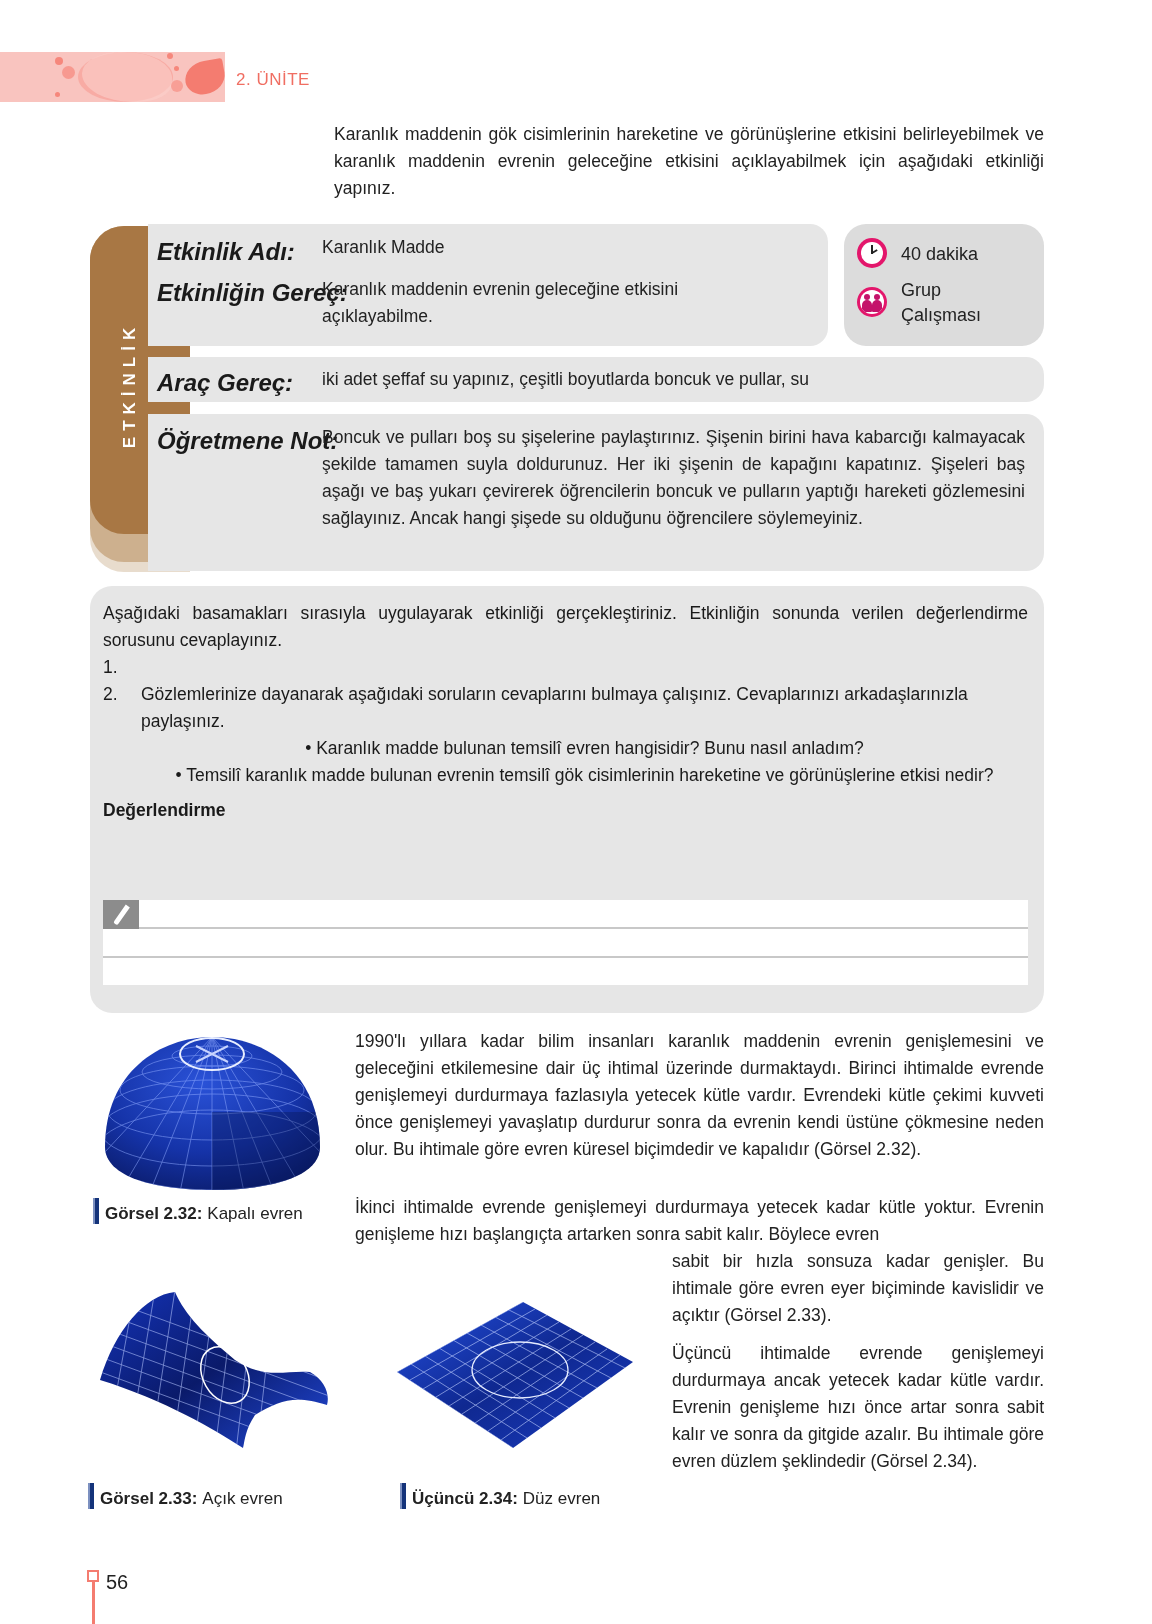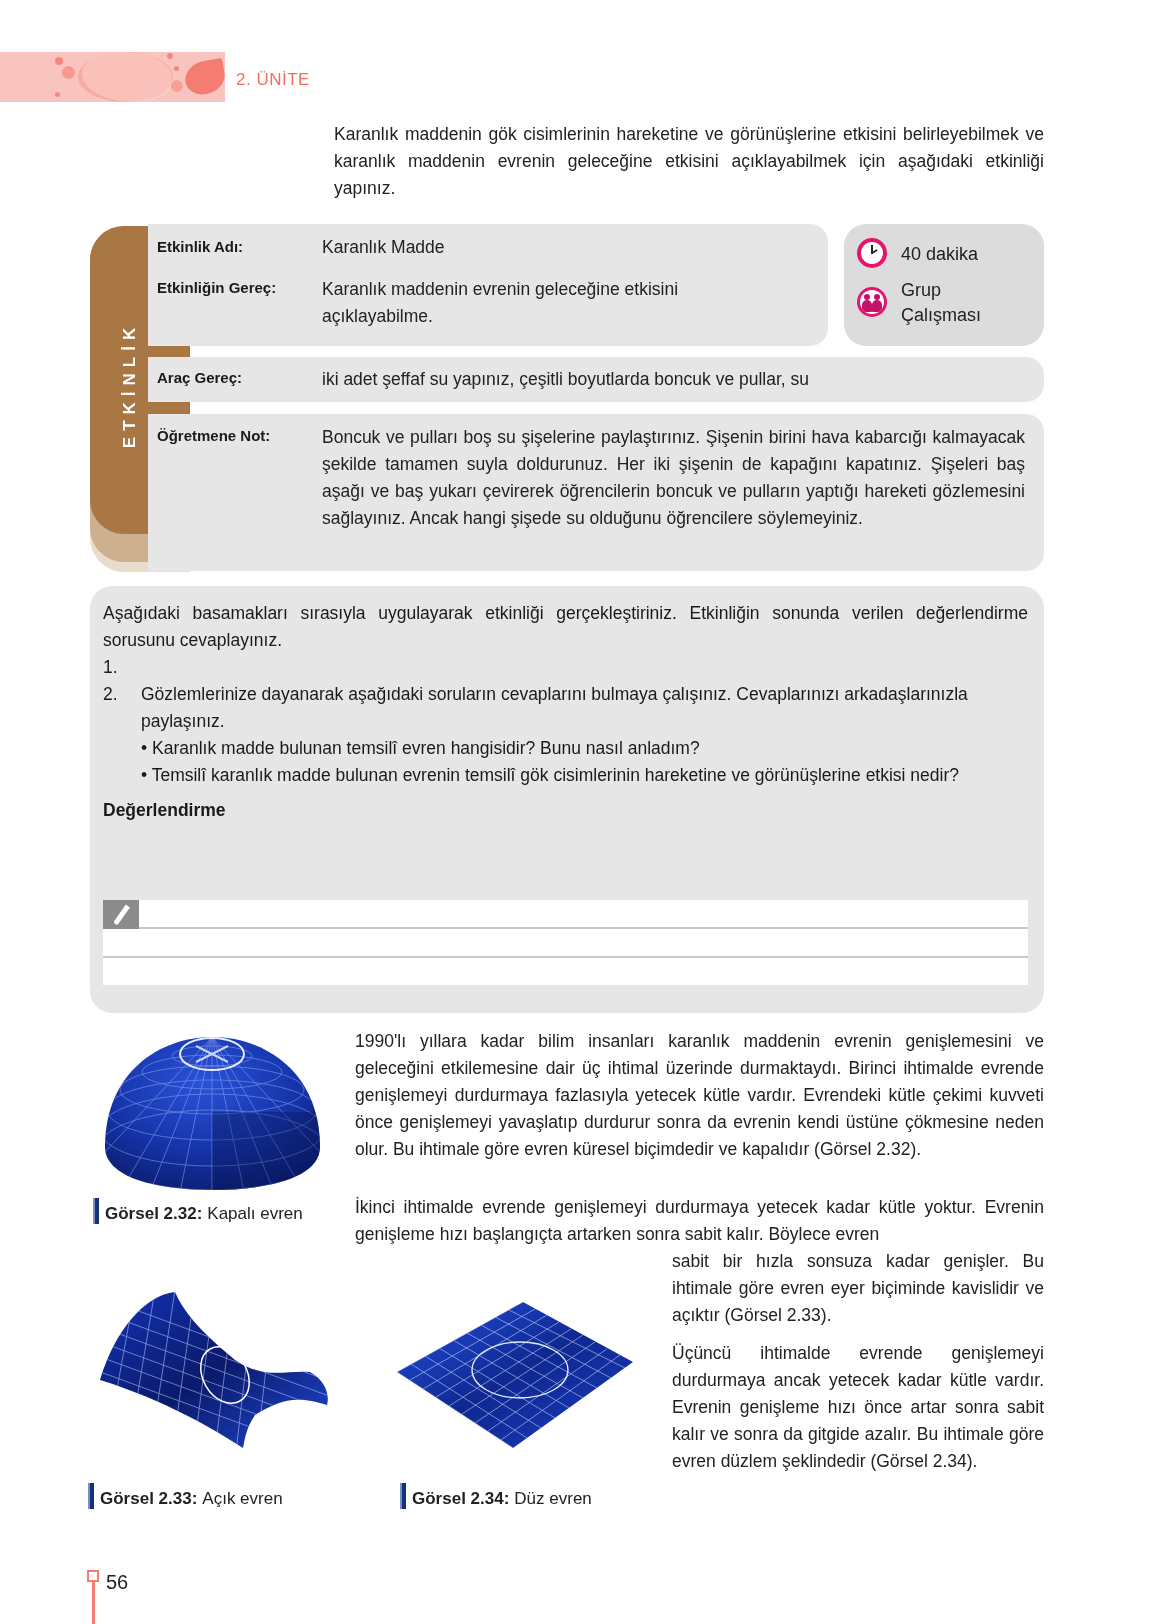--- a/index.html
+++ b/index.html
@@ -25,40 +25,40 @@
   .tab { left: 90px; top: 226px; width: 100px; height: 308px; background: #a87744; border-radius: 34px 0 0 34px; }
   .tab-label { left: 106px; top: 300px; width: 48px; height: 170px; display:flex; align-items:center; justify-content:center; }
   .tab-label span { transform: rotate(-90deg); color: #fff; font-weight: bold; font-size: 17px; letter-spacing: 6px; white-space: nowrap; }
 
   .panel { background: #e6e6e6; }
   .p1 { left: 148px; top: 224px; width: 680px; height: 122px; border-radius: 0 18px 18px 0; }
   .p-time { left: 844px; top: 224px; width: 200px; height: 122px; border-radius: 22px; background: #dcdcdc; }
   .p2 { left: 148px; top: 357px; width: 896px; height: 45px; border-radius: 0 18px 18px 0; }
   .p3 { left: 148px; top: 414px; width: 896px; height: 157px; border-radius: 0 18px 18px 0; }
 
-  .lbl { font-weight: bold; font-size: 15px; color: #1a1a1a; }
+  .lbl { font-weight: bold; font-size: 24px; color: #1a1a1a; font-style: italic; }
   .val { font-size: 17.5px; line-height: 27px; color: #222; }
   .note { text-align: justify; }
 
   .icon-circ { width: 30px; height: 30px; border-radius: 50%; background: #e3166b; display:flex; align-items:center; justify-content:center; }
   .clock-face { width: 22px; height: 22px; border-radius: 50%; background: #fff; position: relative; }
   .clock-face::before { content:""; position:absolute; left:10px; top:3px; width:2px; height:9px; background:#222; }
   .clock-face::after { content:""; position:absolute; left:11px; top:10px; width:6px; height:2px; background:#222; transform: rotate(-30deg); transform-origin: left center; }
   .grp-face { width: 24px; height: 24px; border-radius: 50%; background: #fff; position: relative; overflow:hidden; }
   .person { position:absolute; bottom: 2px; width: 10px; height: 12px; background:#c4136a; border-radius: 5px 5px 1px 1px; }
   .person::before { content:""; position:absolute; left:2px; top:-6px; width:6px; height:6px; border-radius:50%; background:#c4136a; }
   .side-txt { font-size: 18px; line-height: 25px; color: #222; }
 
   
   .steps { left: 90px; top: 586px; width: 954px; height: 427px; background: #e6e6e6; border-radius: 22px; }
   .steps-text { left: 103px; top: 600px; width: 925px; font-size: 17.5px; line-height: 27px; color: #1a1a1a; }
   .steps-text .just { text-align: justify; }
   .li { display:flex; }
   .li .num { width: 38px; flex: none; }
-  .sub { padding-left: 38px; }
+  .sub { padding-left: 38px; text-align: center; }
   .eval-h { font-weight: bold; margin-top: 8px; }
   .write { left: 103px; top: 900px; width: 925px; height: 86px; }
   .wline { height: 27px; background: #fff; border-bottom: 2px solid #c8c8c8; }
   .pencil { position:absolute; left:0; top:0; width: 36px; height: 29px; background: #8c8c8c; display:flex; align-items:center; justify-content:center; }
   .pencil span { display:block; width: 5px; height: 22px; background:#fff; transform: rotate(35deg); border-radius: 0 0 2px 2px; }
 
   
   .body-text { font-size: 17.5px; line-height: 27px; color: #222; text-align: justify; }
   .caption { font-size: 17px; color: #222; display:flex; align-items:flex-end; }
   .caption .bar { width: 4px; height: 26px; background: #14337a; margin-right: 6px; border-left: 2px solid #7c90c0; }
@@ -222,21 +222,21 @@
     <path d="M2,72 L128,2 L238,62 L118,148 Z" fill="url(#flatG)"></path>
     <g clip-path="url(#flatClip)" stroke="#c2d0ff" stroke-width="0.8" opacity=".75">
       <path d="M2,72 L118,148 M16,64 L132,138 M30,56 L146,128 M44,48 L160,118 M58,40 L174,108 M72,33 L188,98 M86,25 L202,88 M100,17 L216,78 M114,10 L230,68"></path>
       <path d="M2,72 L128,2 M15,80 L140,9 M28,89 L152,15 M41,97 L164,22 M54,106 L176,29 M67,114 L188,35 M80,123 L200,42 M93,131 L212,49 M106,140 L225,55"></path>
     </g>
     <ellipse cx="125" cy="70" rx="48" ry="28" fill="none" stroke="#e6ecff" stroke-width="1.3"></ellipse>
   </svg>
 </div>
 <div class="abs caption" style="left:400px;top:1483px;">
   <span class="bar"></span>
-  <b>Görsel 2.34:</b>
+  <b>Üçüncü 2.34:</b>
   <span>Düz evren</span>
 </div>
 
 <div class="abs body-text" style="left:355px;top:1028px;width:689px;">1990'lı yıllara kadar bilim insanları karanlık maddenin evrenin genişlemesini ve geleceğini etkilemesine dair üç ihtimal üzerinde durmaktaydı. Birinci ihtimalde evrende genişlemeyi durdurmaya fazlasıyla yetecek kütle vardır. Evrendeki kütle çekimi kuvveti önce genişlemeyi yavaşlatıp durdurur sonra da evrenin kendi üstüne çökmesine neden olur. Bu ihtimale göre evren küresel biçimdedir ve kapalıdır (Görsel 2.32).</div>
 <div class="abs body-text" style="left:355px;top:1194px;width:689px;">İkinci ihtimalde evrende genişlemeyi durdurmaya yetecek kadar kütle yoktur. Evrenin genişleme hızı başlangıçta artarken sonra sabit kalır. Böylece evren</div>
 <div class="abs body-text" style="left:672px;top:1248px;width:372px;">sabit bir hızla sonsuza kadar genişler. Bu ihtimale göre evren eyer biçiminde kavislidir ve açıktır (Görsel 2.33).</div>
 <div class="abs body-text" style="left:672px;top:1340px;width:372px;">Üçüncü ihtimalde evrende genişlemeyi durdurmaya ancak yetecek kadar kütle vardır. Evrenin genişleme hızı önce artar sonra sabit kalır ve sonra da gitgide azalır. Bu ihtimale göre evren düzlem şeklindedir (Görsel 2.34).</div>
 
 <div class="abs pg-mark"></div>
 <div class="abs pg-line"></div>

